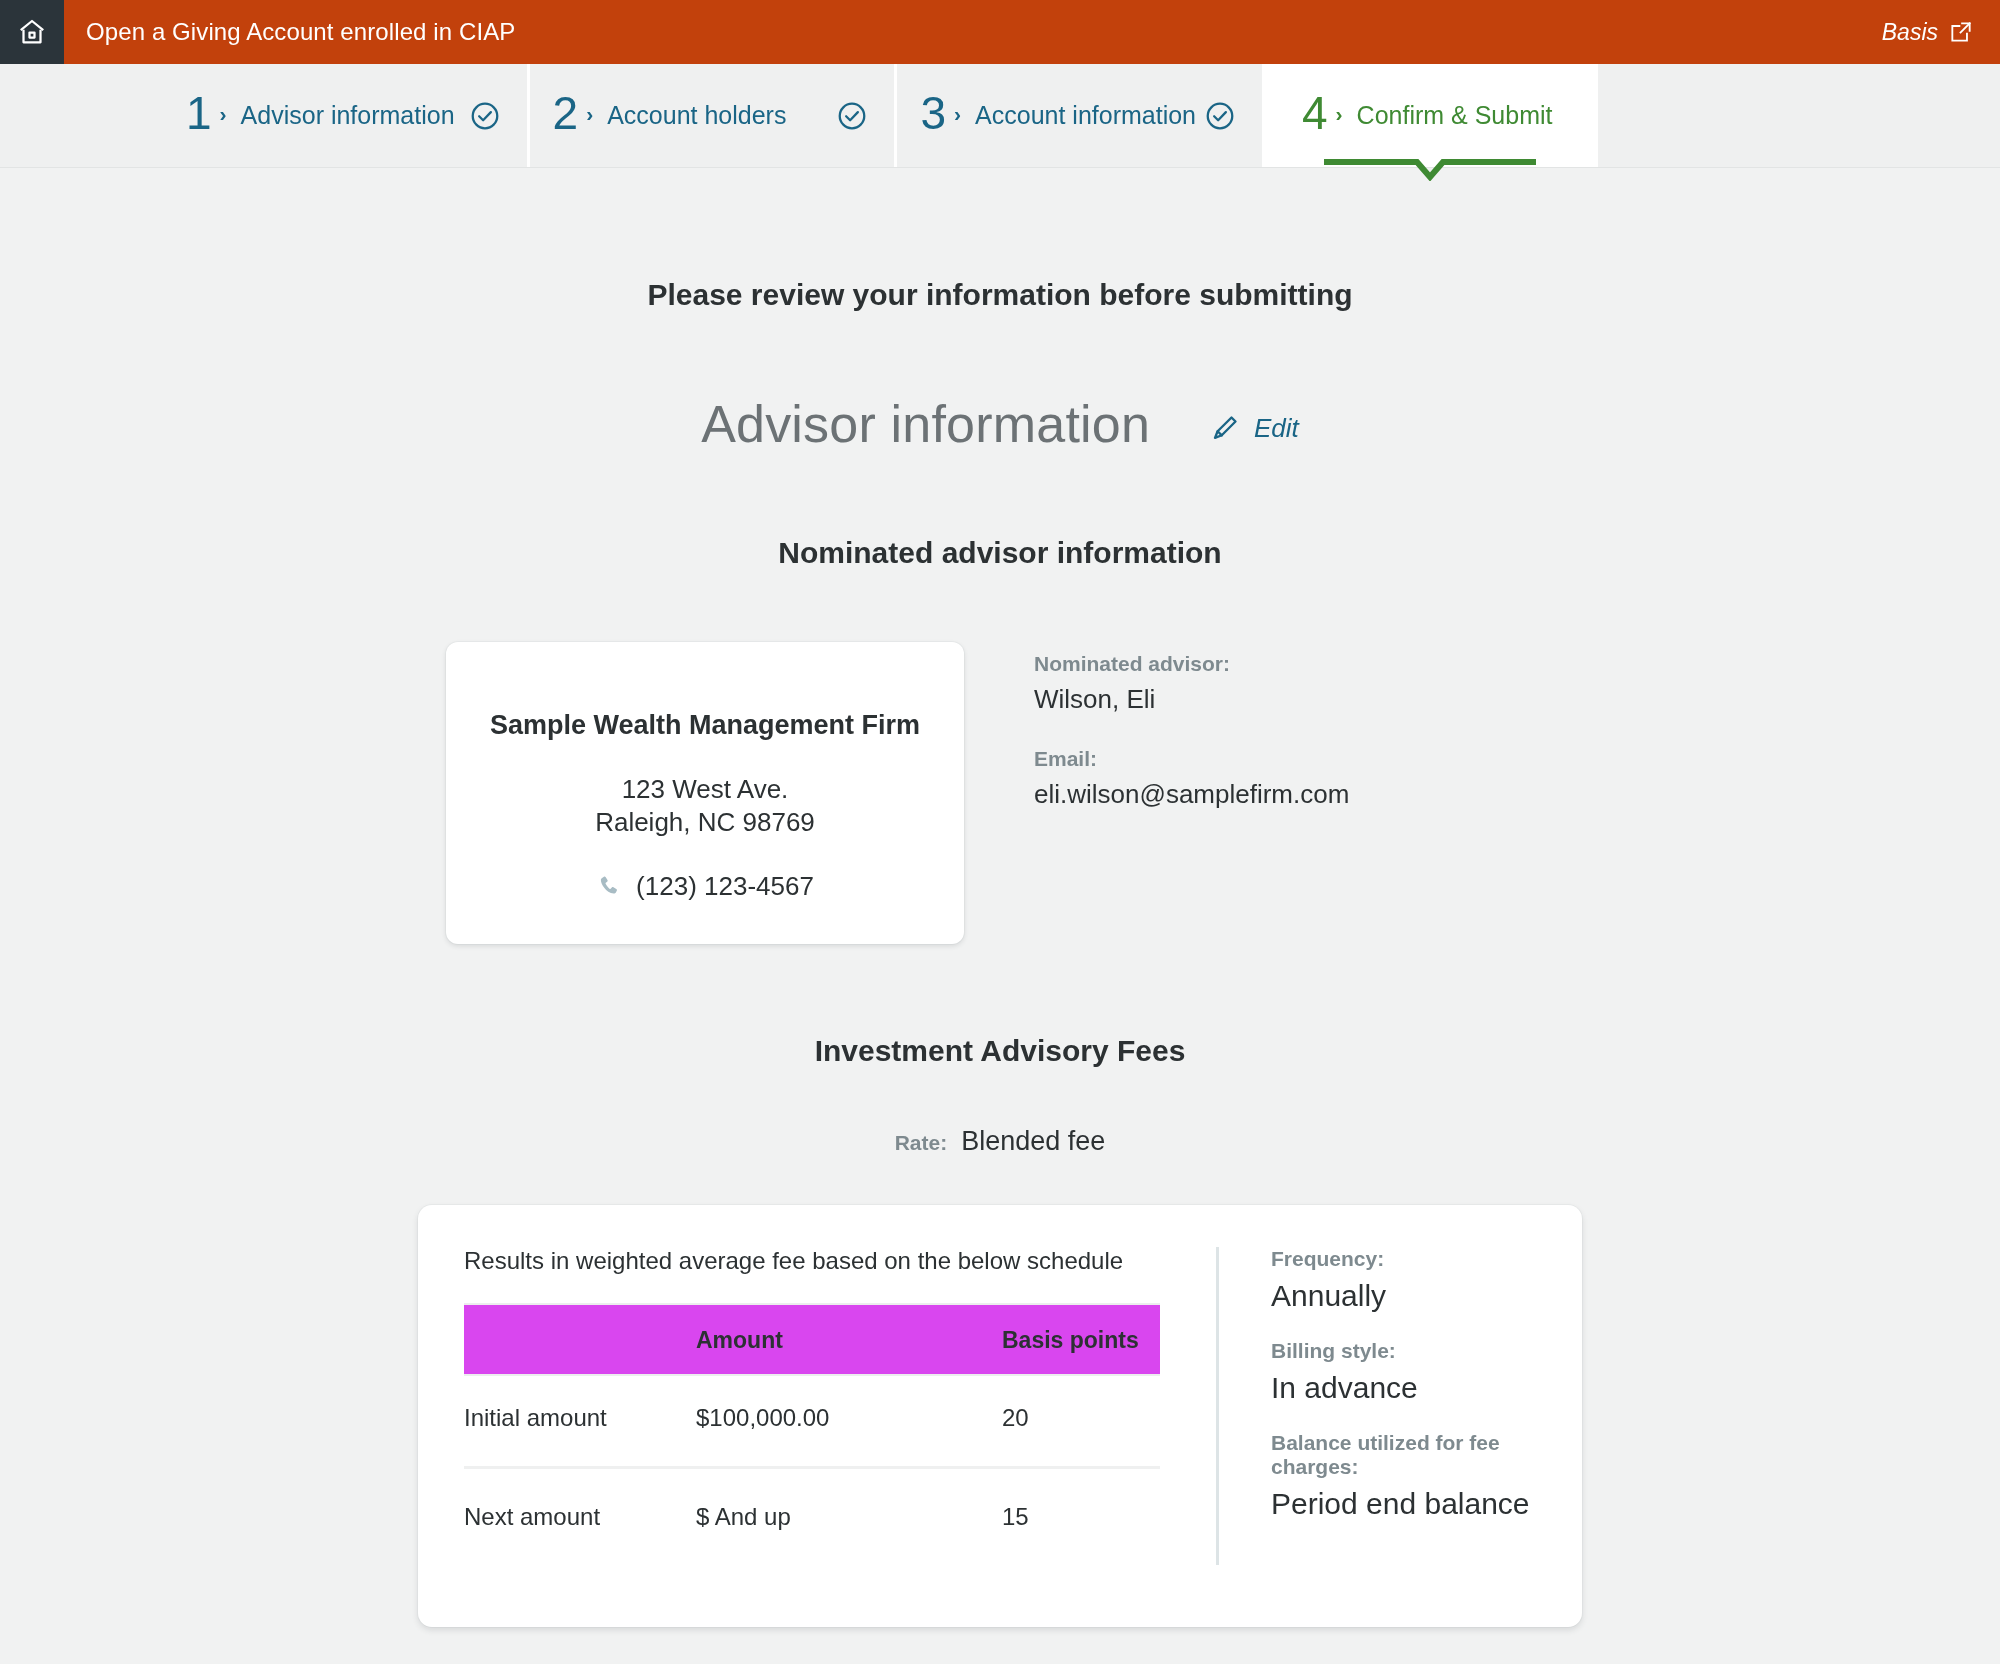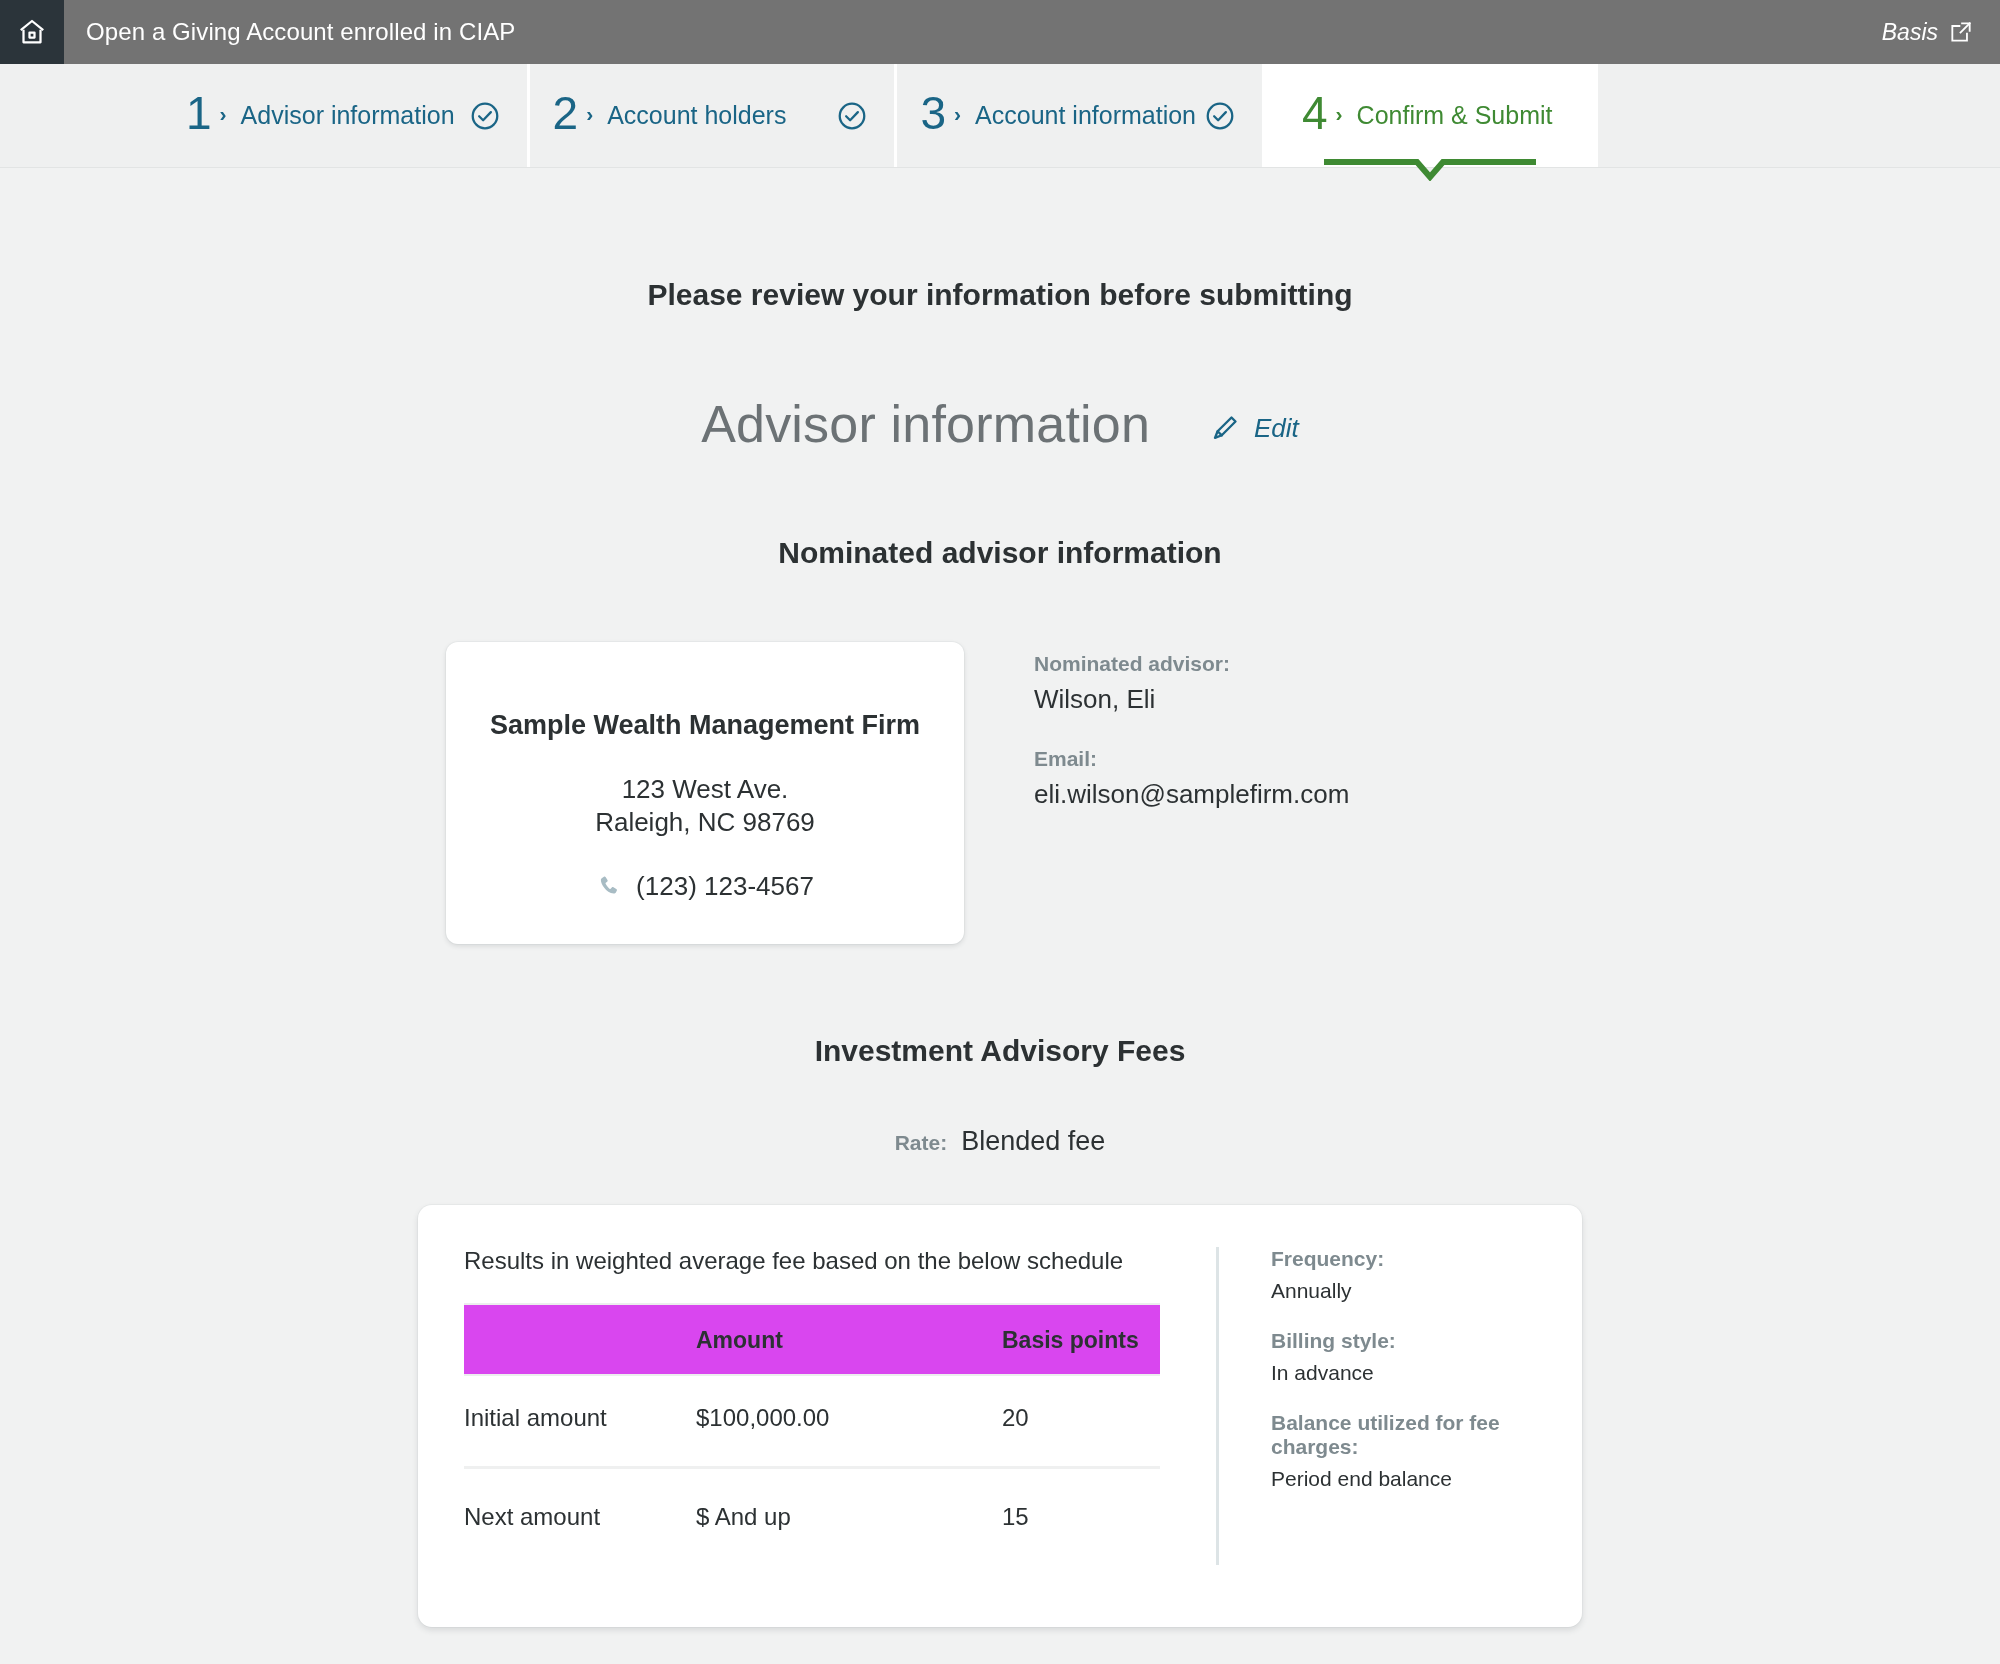--- a/index.html
+++ b/index.html
@@ -8,21 +8,21 @@
     width: 2000px; height: 1664px;
     background: #f1f2f2;
     font-family: "Liberation Sans", sans-serif;
     -webkit-font-smoothing: antialiased;
   }
 
   
   .appbar {
     position: relative;
     height: 64px;
-    background: #737373;
+    background: #c2410c;
     display: flex;
     align-items: center;
   }
   .home-btn {
     width: 64px; height: 64px;
     background: #2b343a;
     display: flex; align-items: center; justify-content: center;
     flex: 0 0 64px;
     cursor: pointer;
   }
@@ -283,21 +283,21 @@
   .col-amount   { width: 306px; }
   .col-bp       { width: 158px; }
 
   .fee-right {
     flex: 1 1 auto;
     border-left: 3px solid #dde4e6;
     padding-left: 52px;
   }
   .fee-right .fld { margin-bottom: 26px; }
   .fee-right .fld-label { font-size: 21px; }
-  .fee-right .fld-value { font-size: 21px; }
+  .fee-right .fld-value { font-size: 30px; }
 </style>
 </head>
 <body>
 
 <div class="appbar">
   <div class="home-btn">
     <span>
       <svg width="30" height="30" viewBox="0 0 24 24" fill="none" stroke="#ffffff" stroke-width="1.8" stroke-linejoin="round">
         <path d="M3 10.5 12 3.2l9 7.3"></path>
         <path d="M5.2 10.2V20.2h13.6V10.2"></path>

